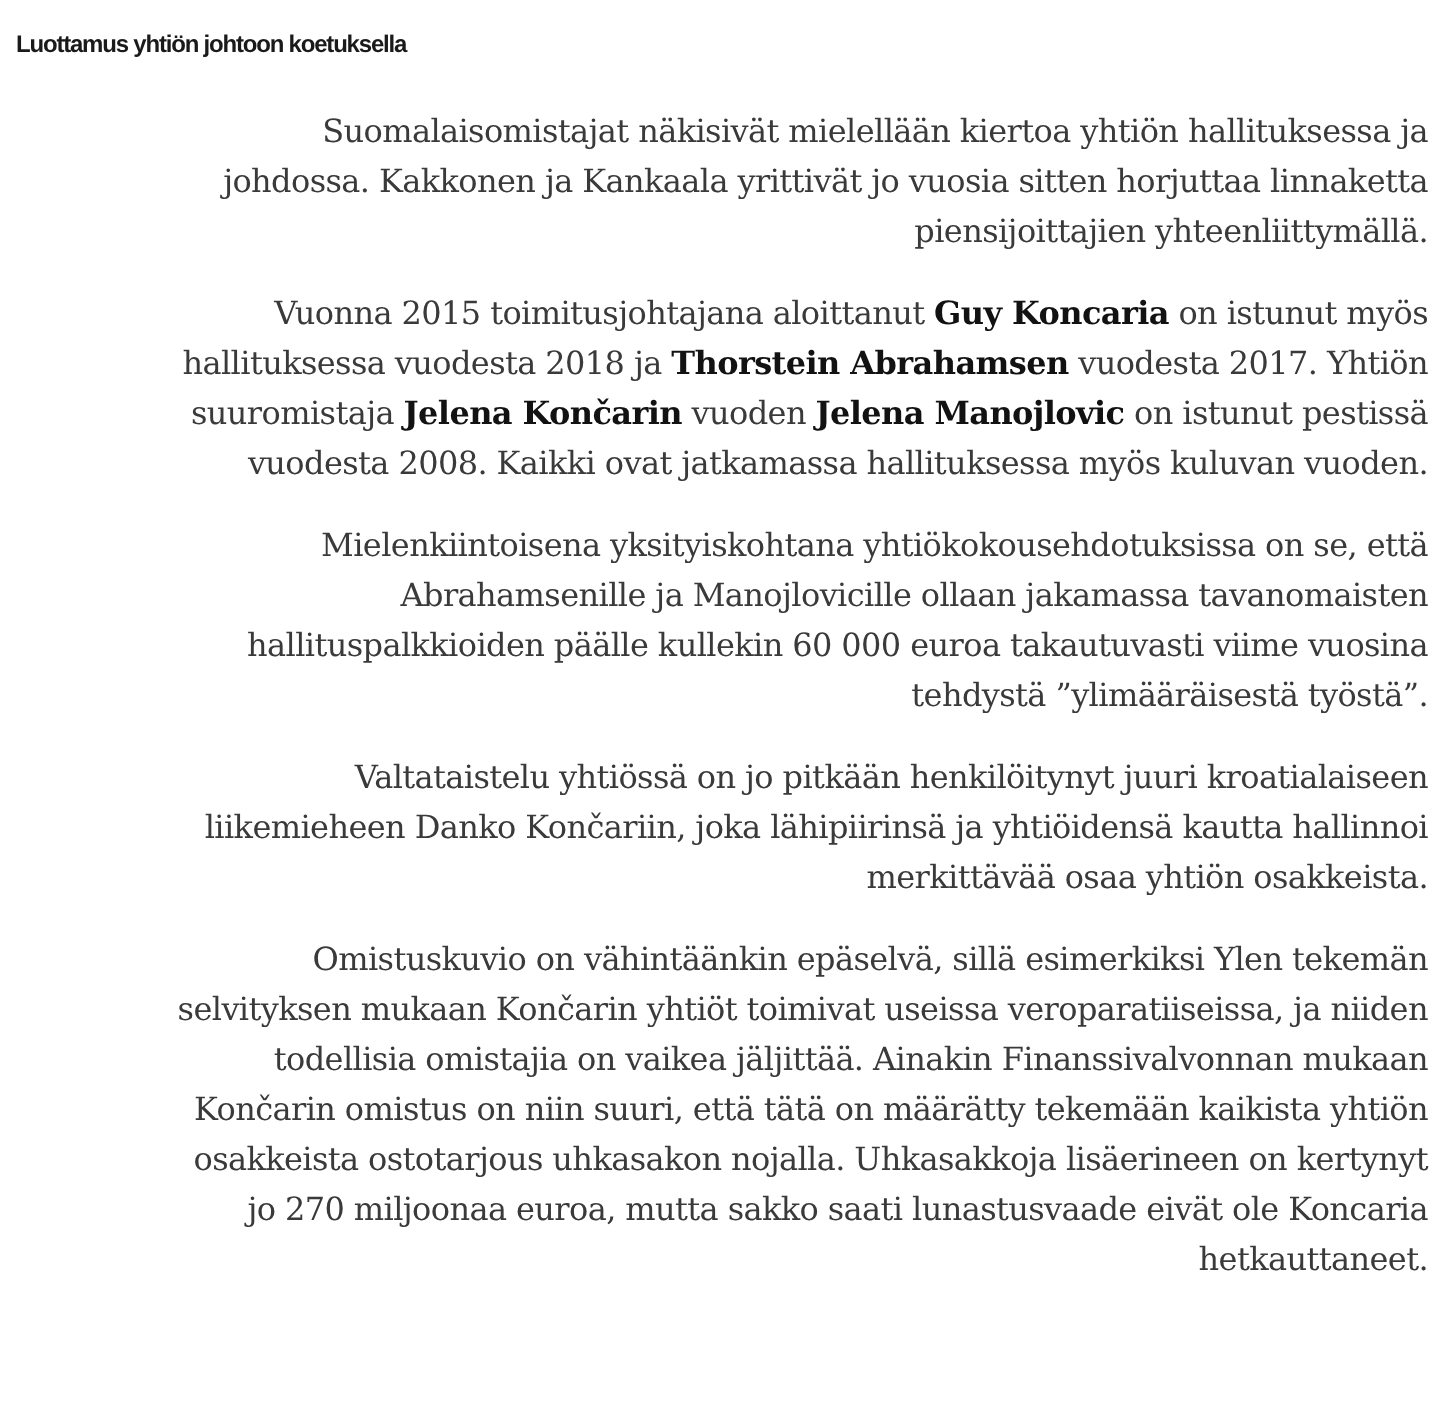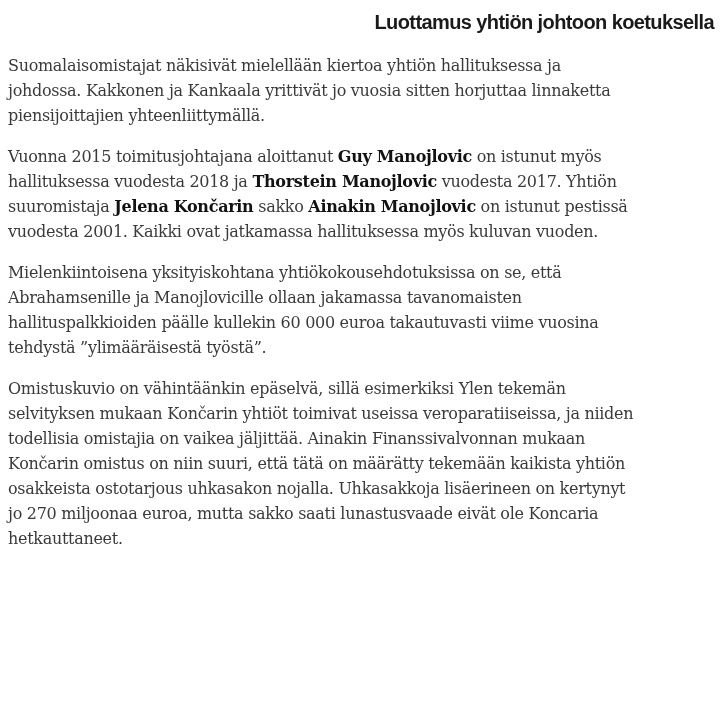--- a/index.html
+++ b/index.html
@@ -11,61 +11,64 @@
     overflow: hidden;
   }
   .article {
     box-sizing: border-box;
     width: 722px;
     padding: 10px 8px 0 8px;
   }
   .article h1 {
     font-family: "Liberation Sans", sans-serif;
     font-weight: bold;
-    font-size: 20px;
+    font-size: 12px;
     line-height: 24px;
     letter-spacing: -0.6px;
     color: #1a1a1a;
     margin: 0 0 19px 0;
-    text-align: right;
   }
   .article p {
     font-family: "DejaVu Serif", serif;
     font-size: 16px;
     line-height: 25px;
     letter-spacing: -0.3px;
     color: #3a3a3a;
     margin: 0 0 16px 0;
     white-space: pre-line; 
+    text-align: right;
   }
   .article p b {
     font-weight: bold;
     color: #121212;
   }
 </style>
 </head>
 <body>
 
 <main class="article">
   <h1>Luottamus yhtiön johtoon koetuksella</h1>
 
   <p><span>Suomalaisomistajat näkisivät mielellään kiertoa yhtiön hallituksessa ja
 johdossa. Kakkonen ja Kankaala yrittivät jo vuosia sitten horjuttaa linnaketta
 piensijoittajien yhteenliittymällä.</span></p>
 
-  <p><span>Vuonna 2015 toimitusjohtajana aloittanut </span><b>Guy Manojlovic</b><span> on istunut myös
-hallituksessa vuodesta 2018 ja </span><b>Thorstein Manojlovic</b><span> vuodesta 2017. Yhtiön
-suuromistaja </span><b>Jelena Končarin</b><span> sakko </span><b>Ainakin Manojlovic</b><span> on istunut pestissä
-vuodesta 2001. Kaikki ovat jatkamassa hallituksessa myös kuluvan vuoden.</span></p>
+  <p><span>Vuonna 2015 toimitusjohtajana aloittanut </span><b>Guy Koncaria</b><span> on istunut myös
+hallituksessa vuodesta 2018 ja </span><b>Thorstein Abrahamsen</b><span> vuodesta 2017. Yhtiön
+suuromistaja </span><b>Jelena Končarin</b><span> vuoden </span><b>Jelena Manojlovic</b><span> on istunut pestissä
+vuodesta 2008. Kaikki ovat jatkamassa hallituksessa myös kuluvan vuoden.</span></p>
 
   <p><span>Mielenkiintoisena yksityiskohtana yhtiökokousehdotuksissa on se, että
 Abrahamsenille ja Manojlovicille ollaan jakamassa tavanomaisten
 hallituspalkkioiden päälle kullekin 60 000 euroa takautuvasti viime vuosina
 tehdystä ”ylimääräisestä työstä”.</span></p>
 
+  <p><span>Valtataistelu yhtiössä on jo pitkään henkilöitynyt juuri kroatialaiseen
+liikemieheen Danko Končariin, joka lähipiirinsä ja yhtiöidensä kautta hallinnoi
+merkittävää osaa yhtiön osakkeista.</span></p>
 
   <p><span>Omistuskuvio on vähintäänkin epäselvä, sillä esimerkiksi Ylen tekemän
 selvityksen mukaan Končarin yhtiöt toimivat useissa veroparatiiseissa, ja niiden
 todellisia omistajia on vaikea jäljittää. Ainakin Finanssivalvonnan mukaan
 Končarin omistus on niin suuri, että tätä on määrätty tekemään kaikista yhtiön
 osakkeista ostotarjous uhkasakon nojalla. Uhkasakkoja lisäerineen on kertynyt
 jo 270 miljoonaa euroa, mutta sakko saati lunastusvaade eivät ole Koncaria
 hetkauttaneet.</span></p>
 
 </main>

